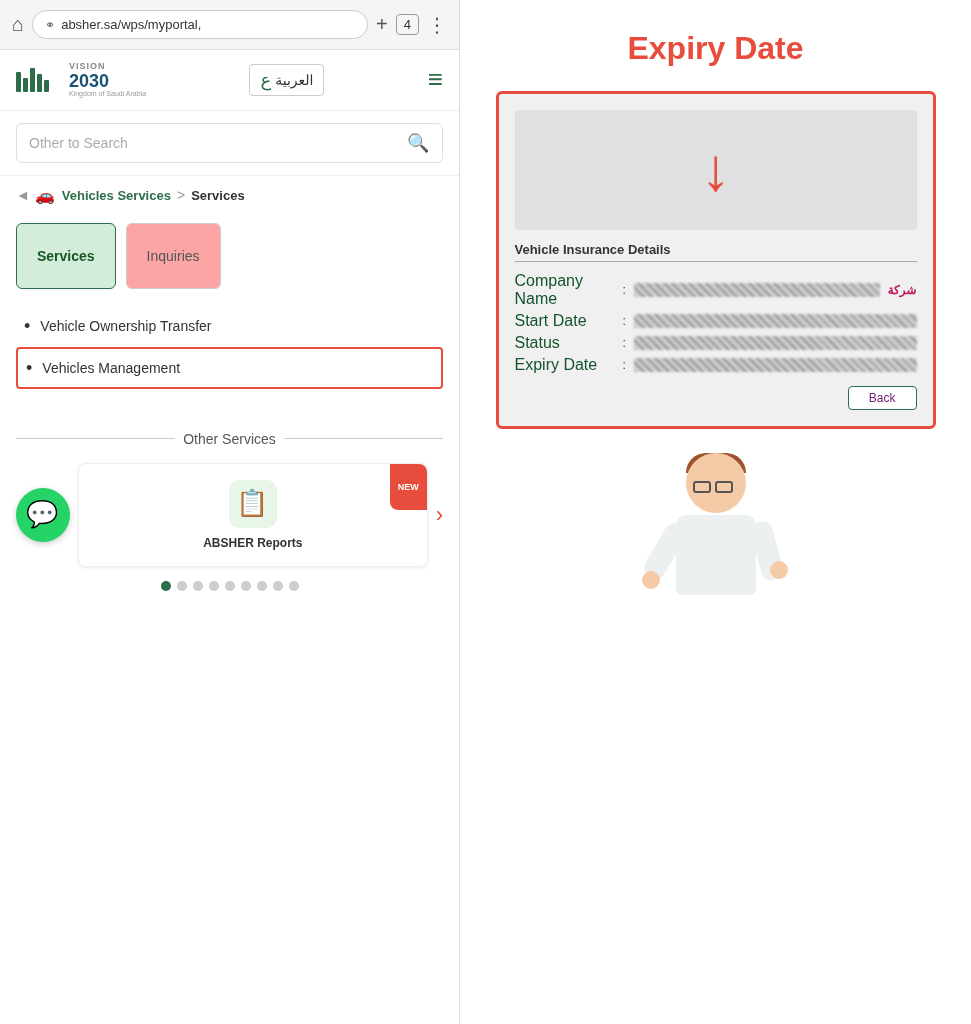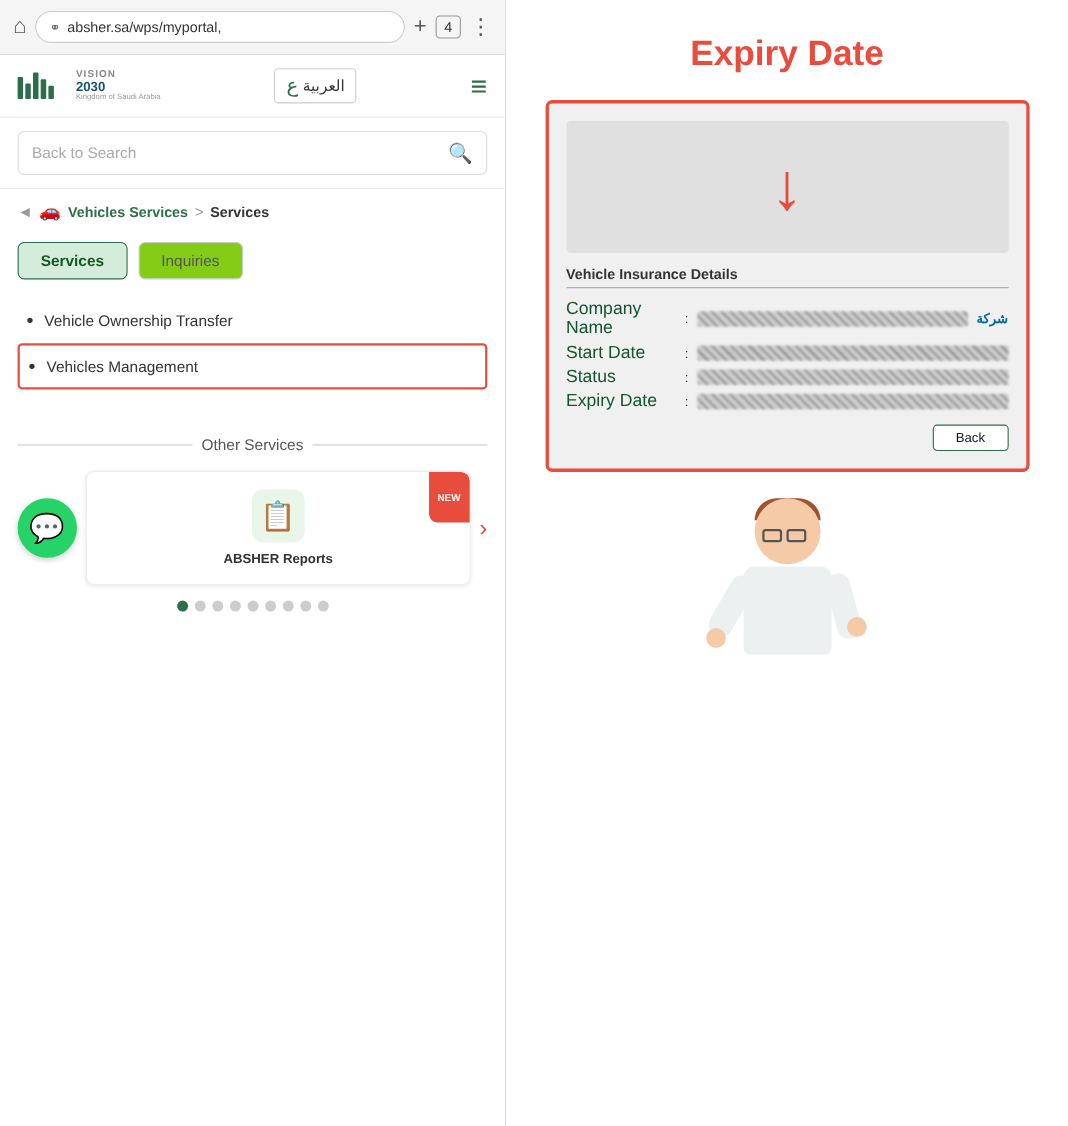--- a/index.html
+++ b/index.html
@@ -97,21 +97,21 @@
       flex-direction: column;
       line-height: 1.1;
     }
     .logo-vision {
       font-size: 9px;
       color: #888;
       font-weight: bold;
       letter-spacing: 1px;
     }
     .logo-2030 {
-      font-size: 12px;
+      font-size: 18px;
       font-weight: bold;
       color: #1a5276;
       line-height: 1;
     }
     .logo-subtitle {
       font-size: 7px;
       color: #999;
     }
     .arabic-link {
       display: flex;
@@ -172,24 +172,24 @@
       background: #d4edda;
       border: 1px solid #2c6e49;
       border-radius: 6px;
       padding: 8px 20px;
       font-size: 14px;
       font-weight: bold;
       color: #155724;
       cursor: pointer;
     }
     .tab-inactive {
-      background: #84cc16;
+      background: #fca5a5;
       border: 1px solid #ccc;
       border-radius: 6px;
-      padding: 8px 20px;
+      padding: 24px 20px;
       font-size: 14px;
       color: #555;
       cursor: pointer;
     }
 
     
     .menu-items {
       padding: 10px 16px;
     }
     .menu-item {
@@ -371,31 +371,31 @@
         #999,
         #999 2px,
         #ccc 2px,
         #ccc 6px
       );
       border-radius: 2px;
       filter: blur(1px);
     }
     .field-arabic {
       font-size: 12px;
-      color: #0369a1;
+      color: #be185d;
       font-weight: bold;
     }
     .back-btn-wrap {
       text-align: right;
       margin-top: 12px;
     }
     .back-btn {
       background: #fff;
       border: 1px solid #2c6e49;
-      color: #0f172a;
+      color: #701a75;
       font-size: 12px;
       padding: 4px 20px;
       border-radius: 4px;
       cursor: pointer;
     }
 
     
     .character-section {
       margin-top: 24px;
       display: flex;
@@ -504,21 +504,21 @@
     </div>
     <div class="arabic-link">
       <span style="font-size:18px;color:#2c6e49;">ع</span>
       <span>العربية</span>
     </div>
     <span class="hamburger">≡</span>
   </div>
 
   <div class="search-bar">
     <div class="search-input-wrap">
-      <span class="search-placeholder">Back to Search</span>
+      <span class="search-placeholder">Other to Search</span>
       <span class="search-icon">🔍</span>
     </div>
   </div>
 
   <div class="breadcrumb">
     <span class="breadcrumb-arrow">◄</span>
     <span class="breadcrumb-car">🚗</span>
     <span class="breadcrumb-link">Vehicles Services</span>
     <span class="breadcrumb-arrow">&gt;</span>
     <span class="breadcrumb-current">Services</span>

